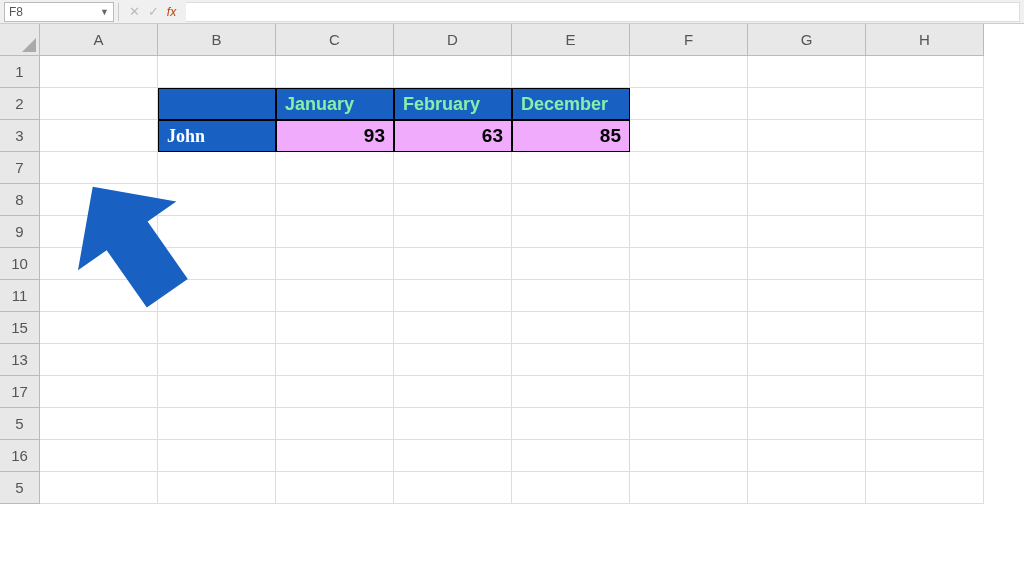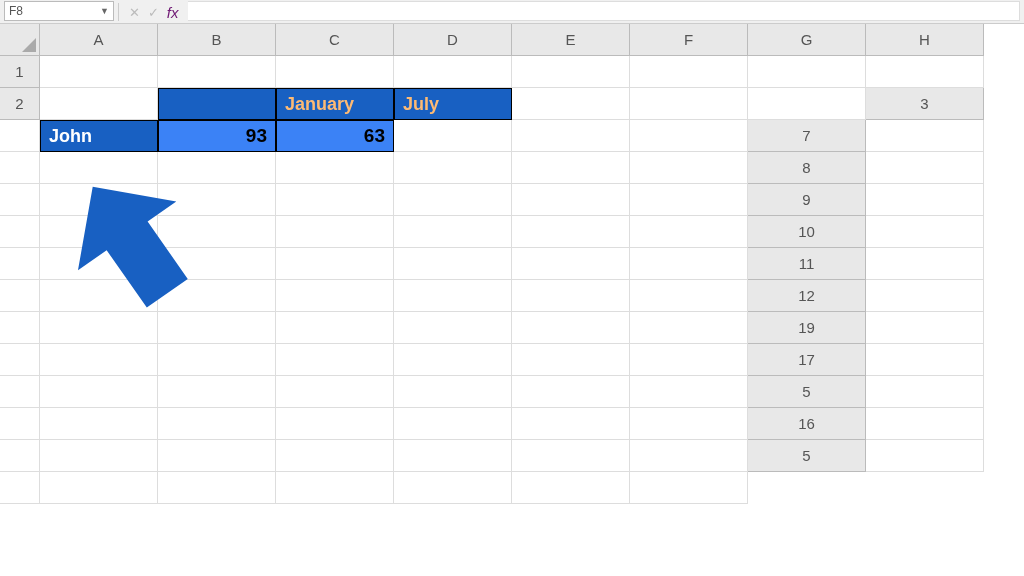--- a/index.html
+++ b/index.html
@@ -9,21 +9,21 @@
     }
     body {
       font-family: Arial, sans-serif;
       background: #fff;
       width: 1024px;
       height: 576px;
       overflow: hidden;
     }
     .formula-bar {
       display: flex;
-      align-items: flex-end;
+      align-items: center;
       height: 24px;
       background: #f0f0f0;
       border-bottom: 1px solid #ccc;
       gap: 4px;
       padding: 2px 4px;
     }
     .name-box {
       width: 110px;
       height: 20px;
       background: #fff;
@@ -50,22 +50,22 @@
       gap: 8px;
       padding: 0 6px;
     }
     .fx-btn {
       color: #bbb;
       font-size: 13px;
       cursor: pointer;
     }
     .fx-label {
       font-style: italic;
-      font-size: 15px;
-      color: #701a75;
+      font-size: 12px;
+      color: #c2410c;
     }
     .formula-input {
       flex: 1;
       height: 20px;
       background: #fff;
       border: 1px solid #ddd;
       border-left: none;
     }
     .spreadsheet {
       display: grid;
@@ -112,42 +112,43 @@
       border-right: 1px solid #ddd;
       border-bottom: 1px solid #ddd;
       display: flex;
       align-items: center;
       padding: 0 6px;
       font-size: 15px;
       color: #000;
     }
     .blue-header {
       background: #1860c2;
-      color: #fdba74;
+      color: #86efac;
       font-weight: bold;
       font-size: 18px;
       border: 1px solid #000;
       padding: 0 8px;
     }
     .data-cell {
-      background: #3b82f6;
+      background: #f0abfc;
       border: 1px solid #000;
       font-size: 19px;
       font-weight: bold;
       color: #000;
       justify-content: flex-end;
       padding: 0 8px;
     }
     .blue-name {
       background: #1860c2;
       color: #fff;
       font-weight: bold;
       font-size: 18px;
       border: 1px solid #000;
       padding: 9px 8px;
+      font-family: Liberation Serif, serif;
     }
   </style>
 </head>
 <body>
 
 <div class="formula-bar">
   <div class="name-box">
     <span>F8</span>
     <span class="name-box-dropdown">▼</span>
   </div>
@@ -178,30 +179,32 @@
   <div class="cell"></div>
   <div class="cell"></div>
   <div class="cell"></div>
   <div class="cell"></div>
   <div class="cell"></div>
 
   <div class="row-header">2</div>
   <div class="cell"></div>
   <div class="cell blue-header"></div>
   <div class="cell blue-header">January</div>
-  <div class="cell blue-header">July</div>
+  <div class="cell blue-header">February</div>
+  <div class="cell blue-header">December</div>
   <div class="cell"></div>
   <div class="cell"></div>
   <div class="cell"></div>
 
   <div class="row-header">3</div>
   <div class="cell"></div>
   <div class="cell blue-name">John</div>
   <div class="cell data-cell">93</div>
   <div class="cell data-cell">63</div>
+  <div class="cell data-cell">85</div>
   <div class="cell"></div>
   <div class="cell"></div>
   <div class="cell"></div>
 
   <div class="row-header">7</div>
   <div class="cell"></div>
   <div class="cell"></div>
   <div class="cell"></div>
   <div class="cell"></div>
   <div class="cell"></div>
@@ -242,31 +245,31 @@
   <div class="row-header">11</div>
   <div class="cell"></div>
   <div class="cell"></div>
   <div class="cell"></div>
   <div class="cell"></div>
   <div class="cell"></div>
   <div class="cell"></div>
   <div class="cell"></div>
   <div class="cell"></div>
 
-  <div class="row-header">12</div>
-  <div class="cell"></div>
-  <div class="cell"></div>
-  <div class="cell"></div>
-  <div class="cell"></div>
-  <div class="cell"></div>
-  <div class="cell"></div>
-  <div class="cell"></div>
-  <div class="cell"></div>
-
-  <div class="row-header">19</div>
+  <div class="row-header">15</div>
+  <div class="cell"></div>
+  <div class="cell"></div>
+  <div class="cell"></div>
+  <div class="cell"></div>
+  <div class="cell"></div>
+  <div class="cell"></div>
+  <div class="cell"></div>
+  <div class="cell"></div>
+
+  <div class="row-header">13</div>
   <div class="cell"></div>
   <div class="cell"></div>
   <div class="cell"></div>
   <div class="cell"></div>
   <div class="cell"></div>
   <div class="cell"></div>
   <div class="cell"></div>
   <div class="cell"></div>
 
   <div class="row-header">17</div>

